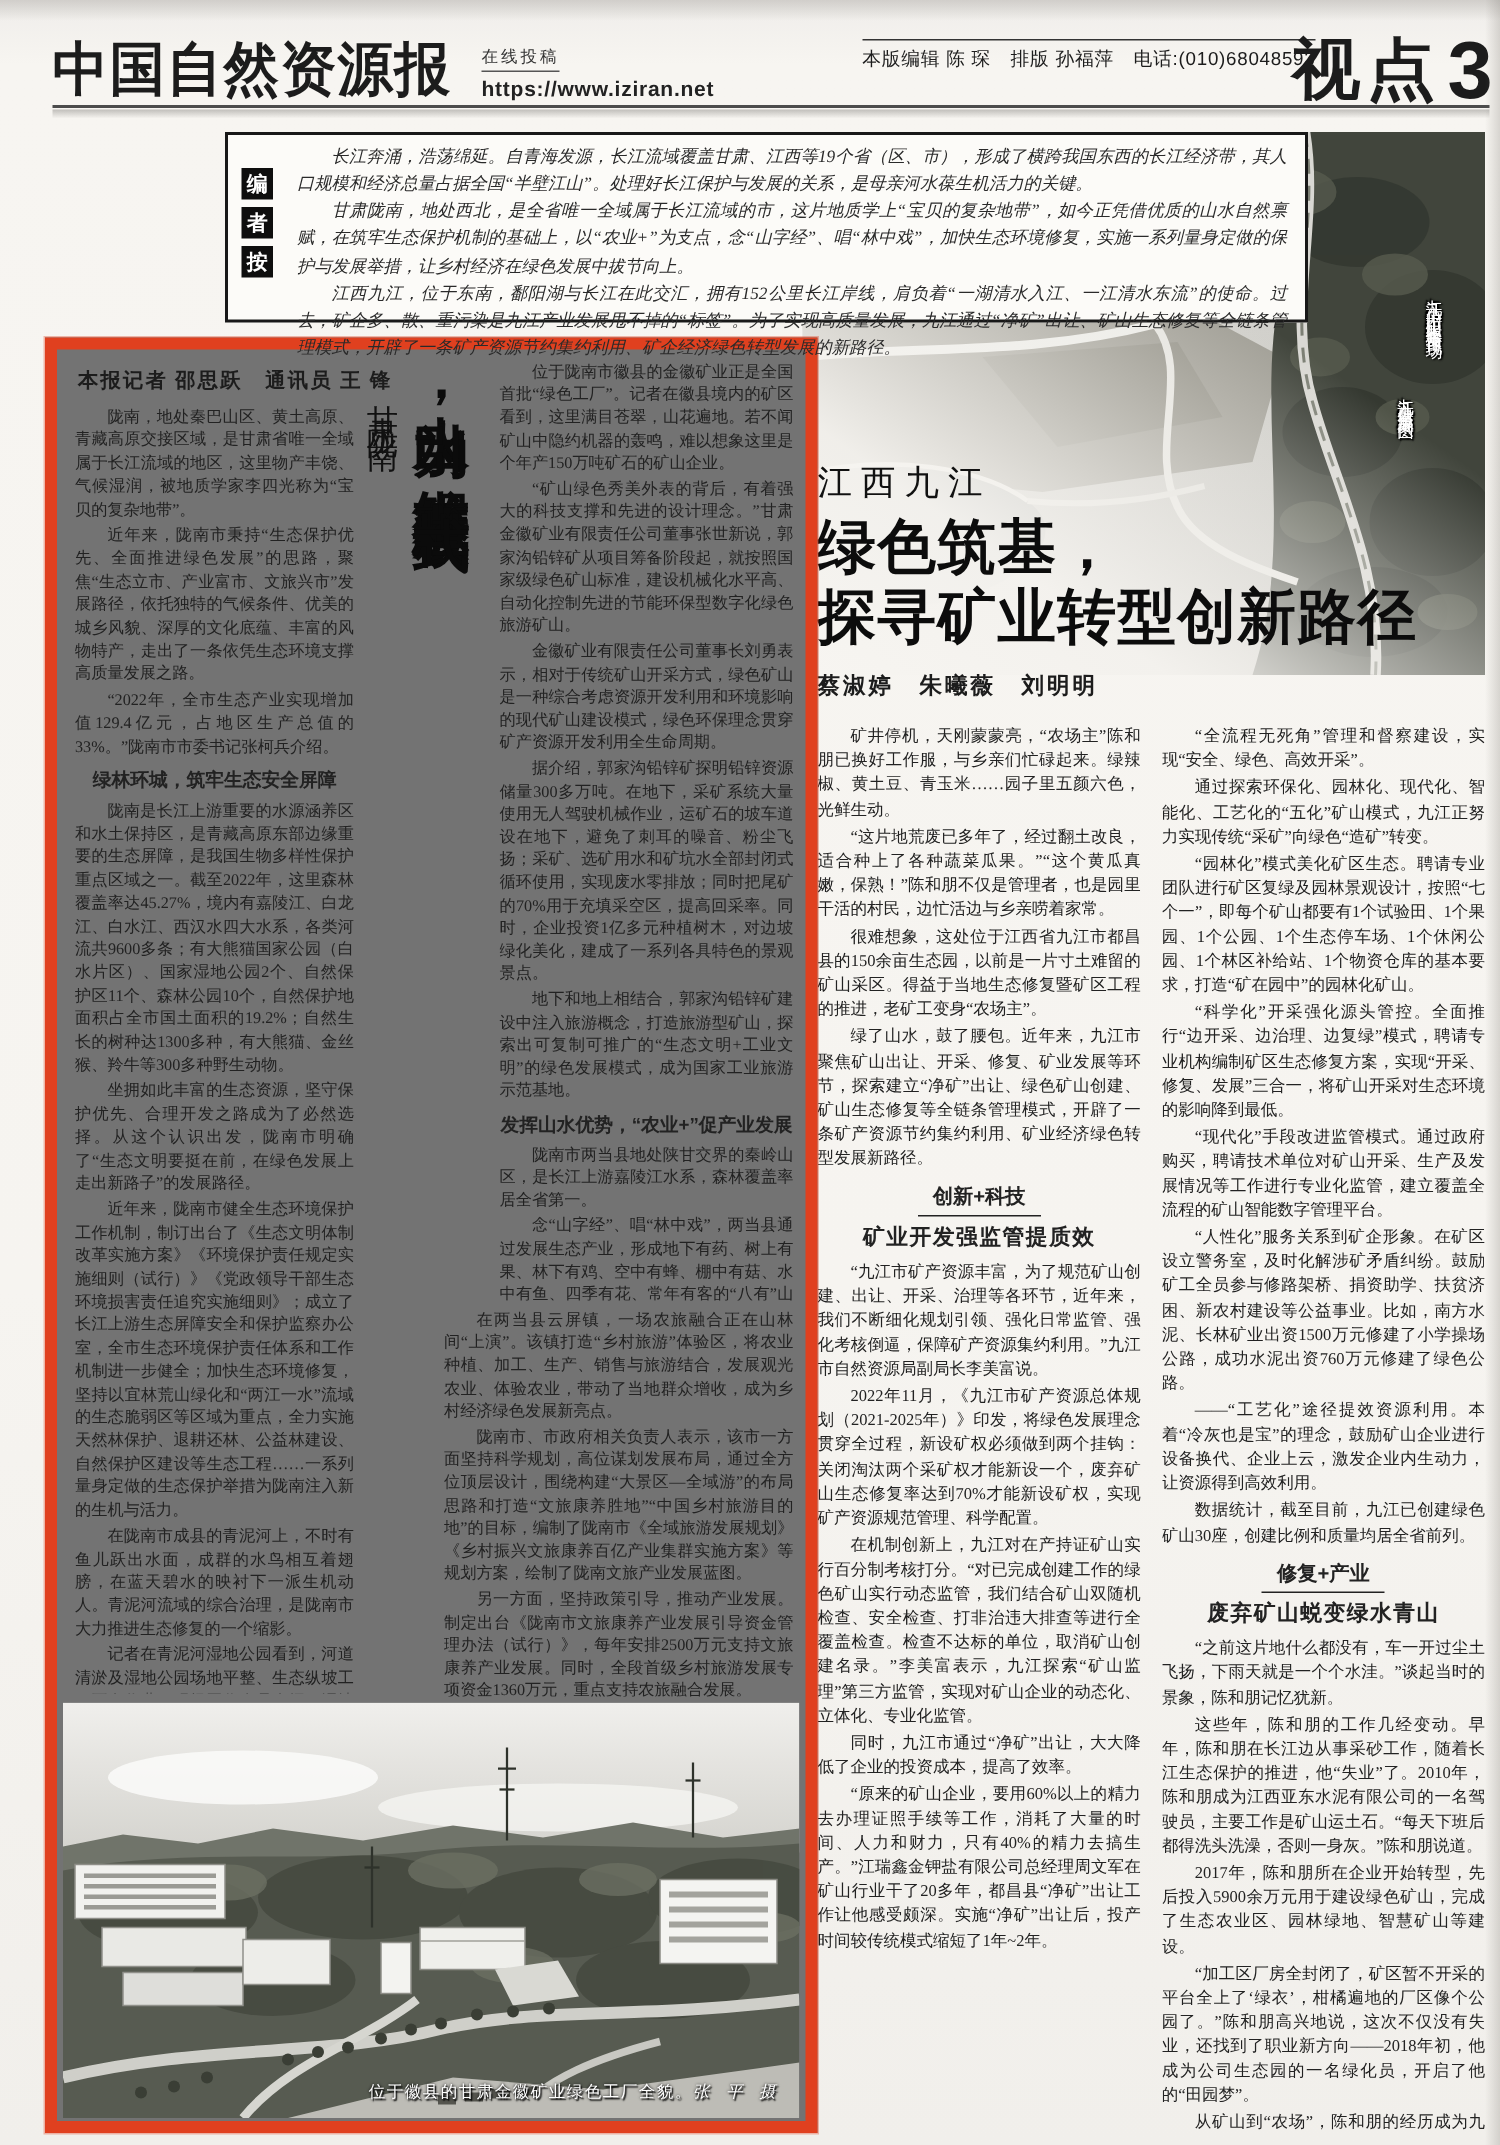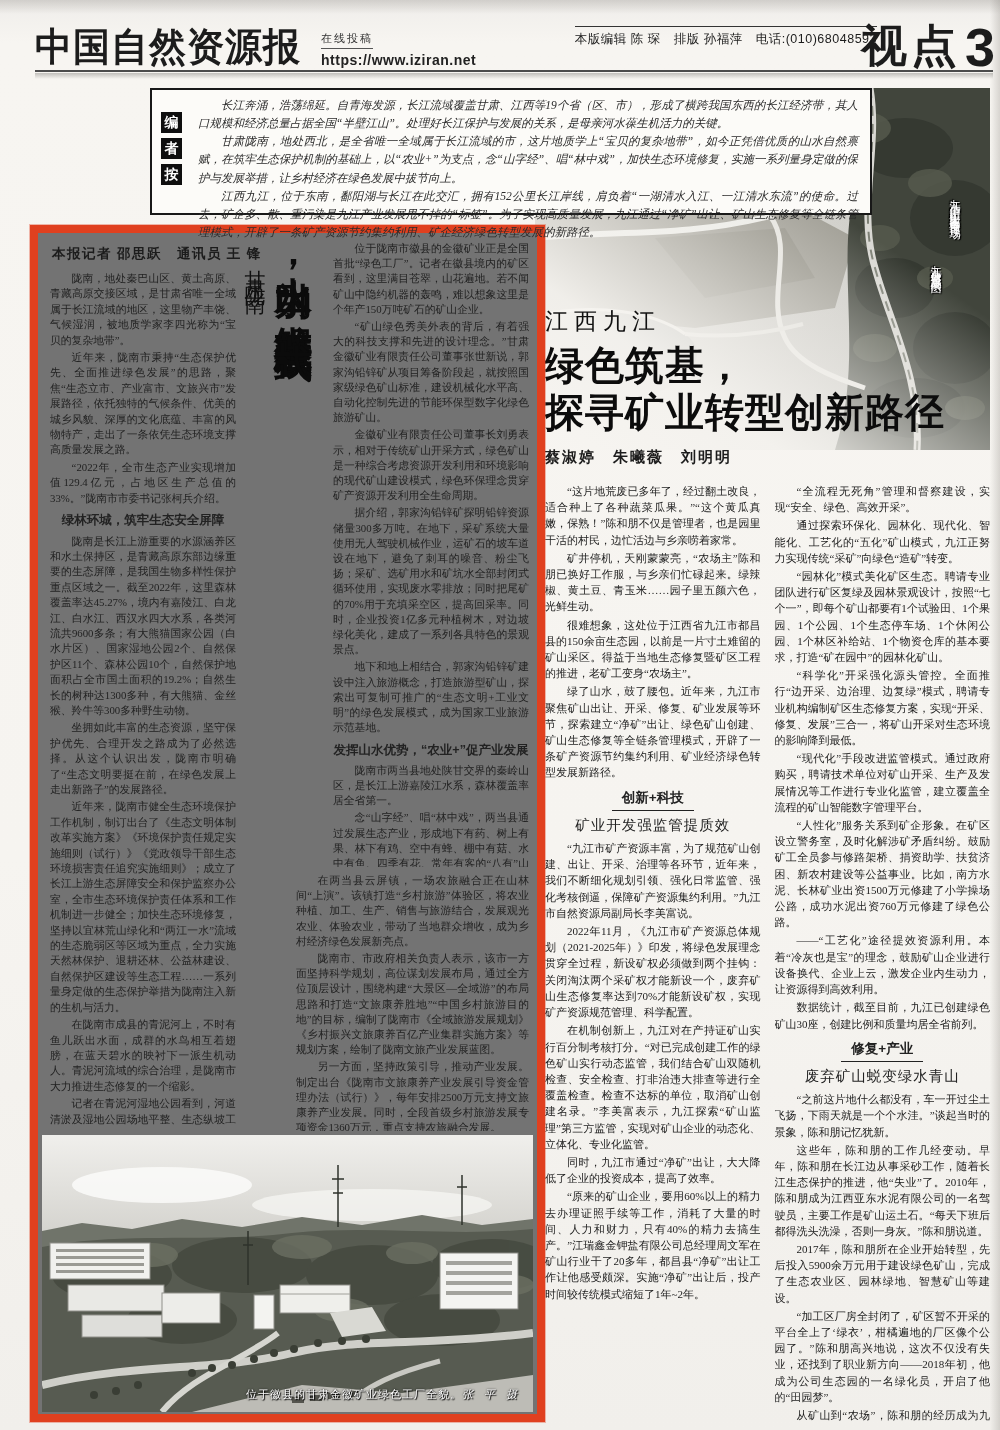--- a/index.html
+++ b/index.html
@@ -61,21 +61,21 @@
   .ra-byline{margin-top:14px;font-size:15px;font-weight:bold;letter-spacing:2px;}
   #right-cols{position:absolute;left:545px;top:483px;width:445px;height:940px;z-index:4;
     display:flex;gap:14px;}
   .news-col{flex:1;overflow:hidden;font-size:11px;line-height:16.2px;text-align:justify;color:#222;}
   .para{margin:0 0 2px 0;text-indent:2em;}
   .colhead{text-align:center;font-weight:bold;font-size:12.5px;margin:7px 0 5px;
     font-family:"Liberation Sans","DejaVu Sans",sans-serif;white-space:nowrap;}
   .sec{text-align:center;margin:9px 0 7px;}
   .sec-top{display:inline-block;font-weight:bold;font-size:13.5px;padding:0 10px 4px;
     border-bottom:1.5px solid #222;font-family:"Liberation Sans","DejaVu Sans",sans-serif;}
-  .sec-bot{font-weight:normal;font-size:14.5px;margin-top:6px;
+  .sec-bot{font-weight:bold;font-size:14.5px;margin-top:6px;
     font-family:"Liberation Sans","DejaVu Sans",sans-serif;letter-spacing:1px;}
 
   
   #left-box{position:absolute;left:30px;top:225px;width:515px;height:1197px;box-sizing:border-box;
     border:8px solid #e0401f;background:#737373;z-index:5;box-shadow:0 0 0 1px rgba(224,64,31,.35);}
   .lb-byline{position:absolute;left:14px;top:12px;font-size:13.5px;font-weight:bold;letter-spacing:1.5px;}
   #lb-col1{position:absolute;left:12px;top:38px;width:186px;height:858px;overflow:hidden;
     font-size:10.8px;line-height:15.4px;text-align:justify;color:#222;}
   #lb-kicker{position:absolute;left:203px;top:20px;writing-mode:vertical-rl;
     font-size:21px;letter-spacing:8px;color:#111;}
@@ -196,22 +196,22 @@
 <div id="right-article-head">
   <div class="ra-kicker">江西九江</div>
   <div class="ra-headline">
     <div>绿色筑基，</div>
     <div>探寻矿业转型创新路径</div>
   </div>
   <div class="ra-byline">蔡淑婷　朱曦薇　刘明明</div>
 </div>
 <div id="right-cols">
   <div class="news-col">
+      <p class="para">矿井停机，天刚蒙蒙亮，“农场主”陈和朋已换好工作服，与乡亲们忙碌起来。绿辣椒、黄土豆、青玉米……园子里五颜六色，光鲜生动。</p>
       <p class="para">“这片地荒废已多年了，经过翻土改良，适合种上了各种蔬菜瓜果。”“这个黄瓜真嫩，保熟！”陈和朋不仅是管理者，也是园里干活的村民，边忙活边与乡亲唠着家常。</p>
-      <p class="para">矿井停机，天刚蒙蒙亮，“农场主”陈和朋已换好工作服，与乡亲们忙碌起来。绿辣椒、黄土豆、青玉米……园子里五颜六色，光鲜生动。</p>
       <p class="para">很难想象，这处位于江西省九江市都昌县的150余亩生态园，以前是一片寸土难留的矿山采区。得益于当地生态修复暨矿区工程的推进，老矿工变身“农场主”。</p>
       <p class="para">绿了山水，鼓了腰包。近年来，九江市聚焦矿山出让、开采、修复、矿业发展等环节，探索建立“净矿”出让、绿色矿山创建、矿山生态修复等全链条管理模式，开辟了一条矿产资源节约集约利用、矿业经济绿色转型发展新路径。</p>
       <div class="sec"><div class="sec-top">创新+科技</div><div class="sec-bot">矿业开发强监管提质效</div></div>
       <p class="para">“九江市矿产资源丰富，为了规范矿山创建、出让、开采、治理等各环节，近年来，我们不断细化规划引领、强化日常监管、强化考核倒逼，保障矿产资源集约利用。”九江市自然资源局副局长李美富说。</p>
       <p class="para">2022年11月，《九江市矿产资源总体规划（2021-2025年）》印发，将绿色发展理念贯穿全过程，新设矿权必须做到两个挂钩：关闭淘汰两个采矿权才能新设一个，废弃矿山生态修复率达到70%才能新设矿权，实现矿产资源规范管理、科学配置。</p>
       <p class="para">在机制创新上，九江对在产持证矿山实行百分制考核打分。“对已完成创建工作的绿色矿山实行动态监管，我们结合矿山双随机检查、安全检查、打非治违大排查等进行全覆盖检查。检查不达标的单位，取消矿山创建名录。”李美富表示，九江探索“矿山监理”第三方监管，实现对矿山企业的动态化、立体化、专业化监管。</p>
       <p class="para">同时，九江市通过“净矿”出让，大大降低了企业的投资成本，提高了效率。</p>
       <p class="para">“原来的矿山企业，要用60%以上的精力去办理证照手续等工作，消耗了大量的时间、人力和财力，只有40%的精力去搞生产。”江瑞鑫金钾盐有限公司总经理周文军在矿山行业干了20多年，都昌县“净矿”出让工作让他感受颇深。实施“净矿”出让后，投产时间较传统模式缩短了1年~2年。</p>
     </div>
   <div class="news-col">

